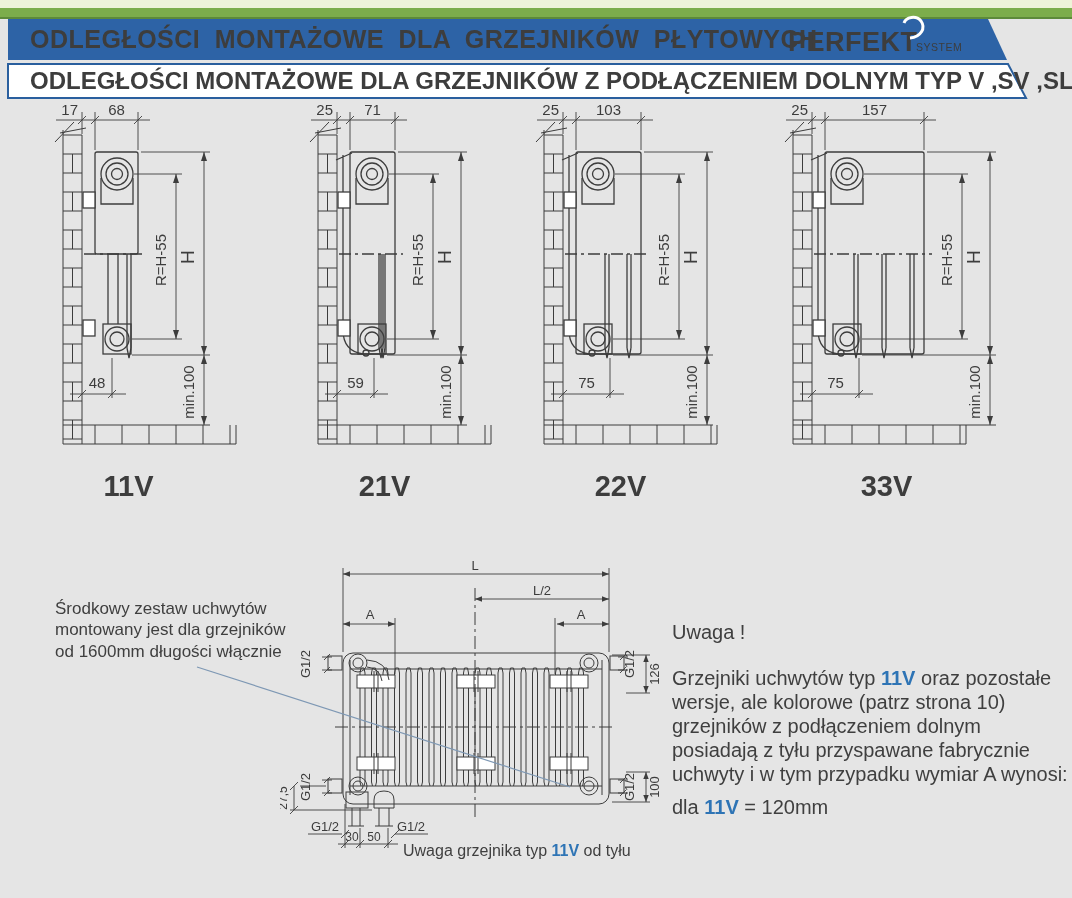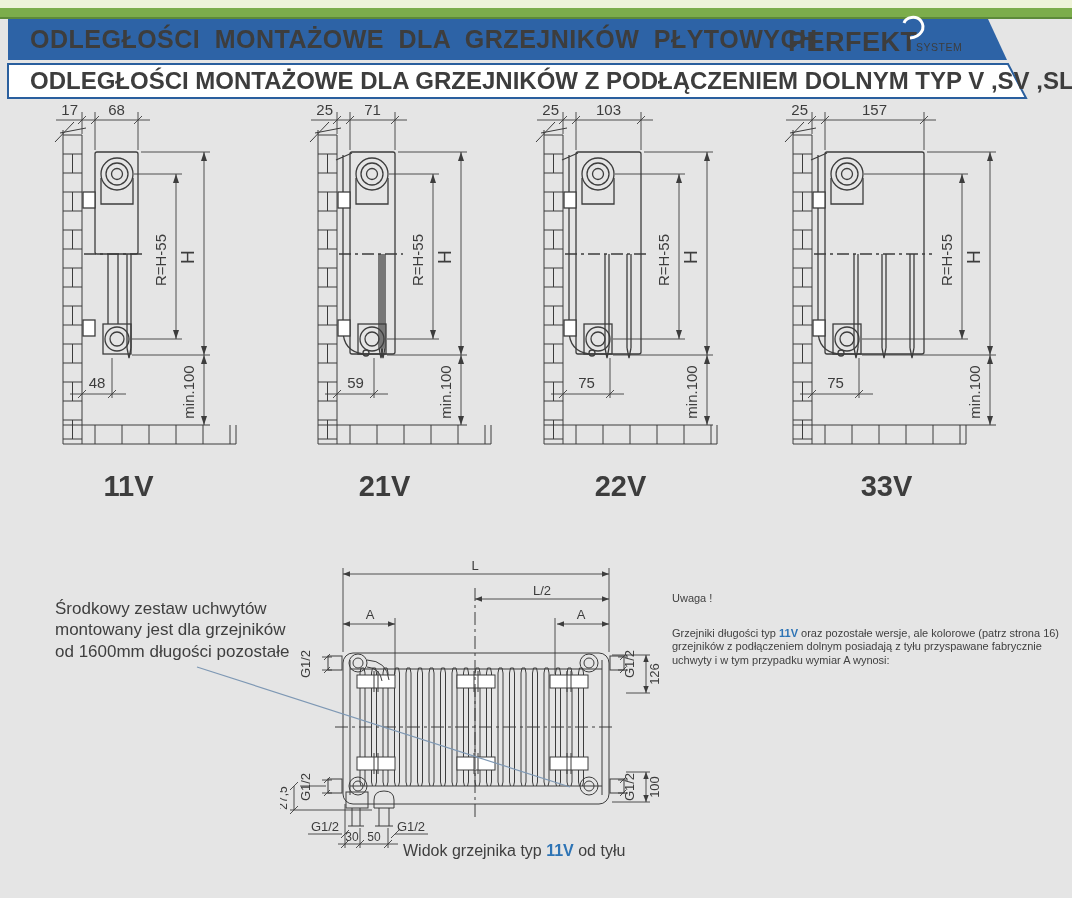--- a/index.html
+++ b/index.html
@@ -20,21 +20,21 @@
   #page{position:relative;width:1072px;height:898px;background:#e5e5e5;overflow:hidden;}
   .strip-cream{position:absolute;left:0;top:0;width:1072px;height:8px;background:var(--cream);}
   .strip-green{position:absolute;left:0;top:8px;width:1072px;height:9px;background:var(--green);border-bottom:2px solid var(--green_dark);}
   #header-svg{position:absolute;left:0;top:0;}
   .panel{position:absolute;top:92px;width:250px;height:440px;}
   #rear-wrap{position:absolute;left:280px;top:560px;width:390px;height:300px;}
   #leader-svg{position:absolute;left:0;top:560px;pointer-events:none;}
   .note-left{position:absolute;left:55px;top:598px;width:280px;font-size:17px;line-height:1.25;color:var(--text);}
   .caption{position:absolute;left:403px;top:842px;font-size:16px;color:var(--text);}
   .caption b{color:var(--accent_blue);font-weight:600;}
-  .uwaga{position:absolute;left:672px;top:592px;width:400px;font-size:11px;line-height:1.2;color:var(--text);}
+  .uwaga{position:absolute;left:672px;top:620px;width:400px;font-size:20px;line-height:1.2;color:var(--text);}
   .uwaga .title{margin-bottom:22px;}
   .uwaga p{margin:0 0 0 0;}
   .uwaga .dla{margin-top:9px;}
   .hl{color:var(--accent_blue);font-weight:600;}
   svg text{fill:var(--line);}
 </style>
 </head>
 <body>
 
 <div id="page">
@@ -329,23 +329,24 @@
     </svg>
   </div>
 
   <svg id="leader-svg" width="1072" height="300">
     <line x1="197" y1="107" x2="570" y2="227" stroke="var(--leader)" stroke-width="1.2"></line>
   </svg>
 
   <div class="note-left">
     <div>Środkowy zestaw uchwytów</div>
     <div>montowany jest dla grzejników</div>
-    <div>od 1600mm długości pozostałe</div>
+    <div>od 1600mm długości włącznie</div>
   </div>
 
-  <div class="caption"><span>Widok grzejnika typ </span><b>11V</b><span> od tyłu</span></div>
+  <div class="caption"><span>Uwaga grzejnika typ </span><b>11V</b><span> od tyłu</span></div>
 
   <div class="uwaga">
     <div class="title">Uwaga !</div>
-    <p><span>Grzejniki długości typ </span><span class="hl">11V</span><span> oraz pozostałe wersje, ale kolorowe (patrz strona 16) grzejników z podłączeniem dolnym posiadają z tyłu przyspawane fabrycznie uchwyty i w tym przypadku wymiar A wynosi:</span></p>
+    <p><span>Grzejniki uchwytów typ </span><span class="hl">11V</span><span> oraz pozostałe wersje, ale kolorowe (patrz strona 10) grzejników z podłączeniem dolnym posiadają z tyłu przyspawane fabrycznie uchwyty i w tym przypadku wymiar A wynosi:</span></p>
+    <p class="dla"><span>dla </span><span class="hl">11V</span><span> = 120mm</span></p>
   </div>
 
 </div>
 
 </body></html>

